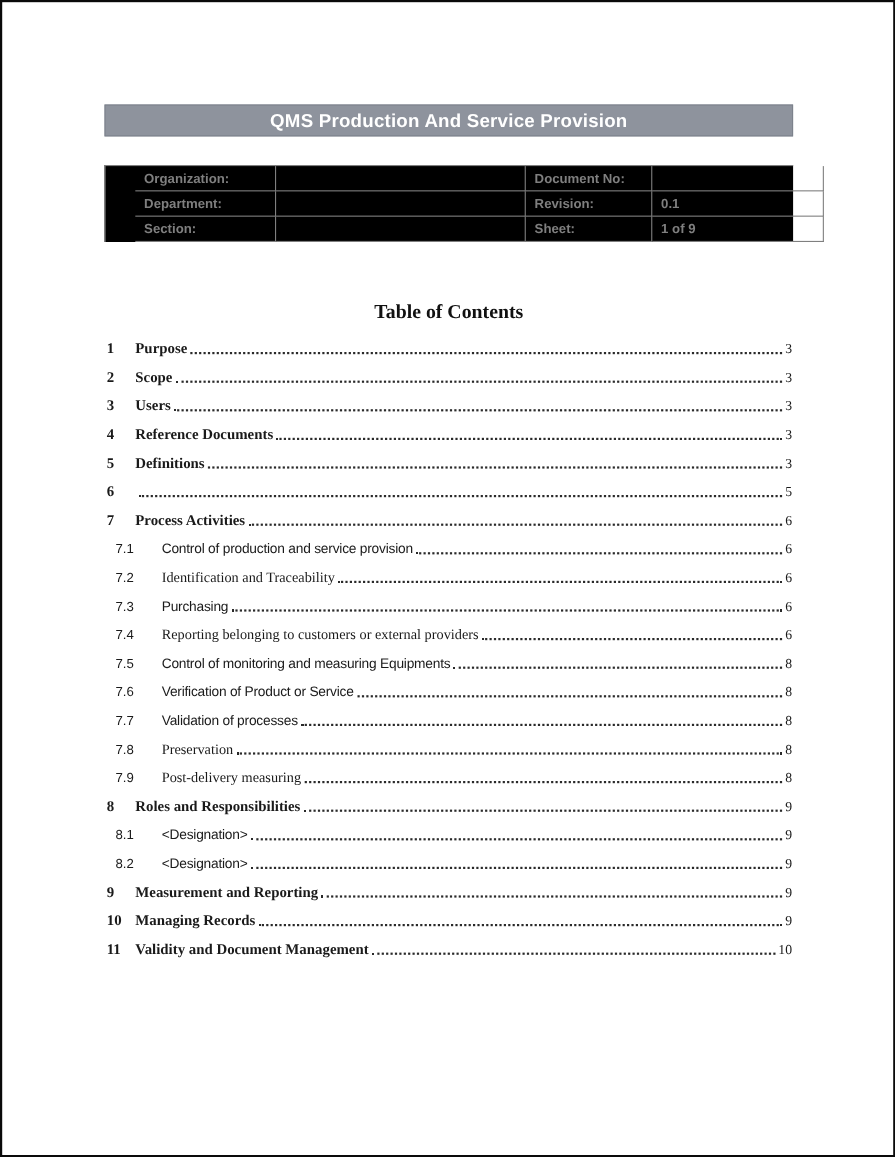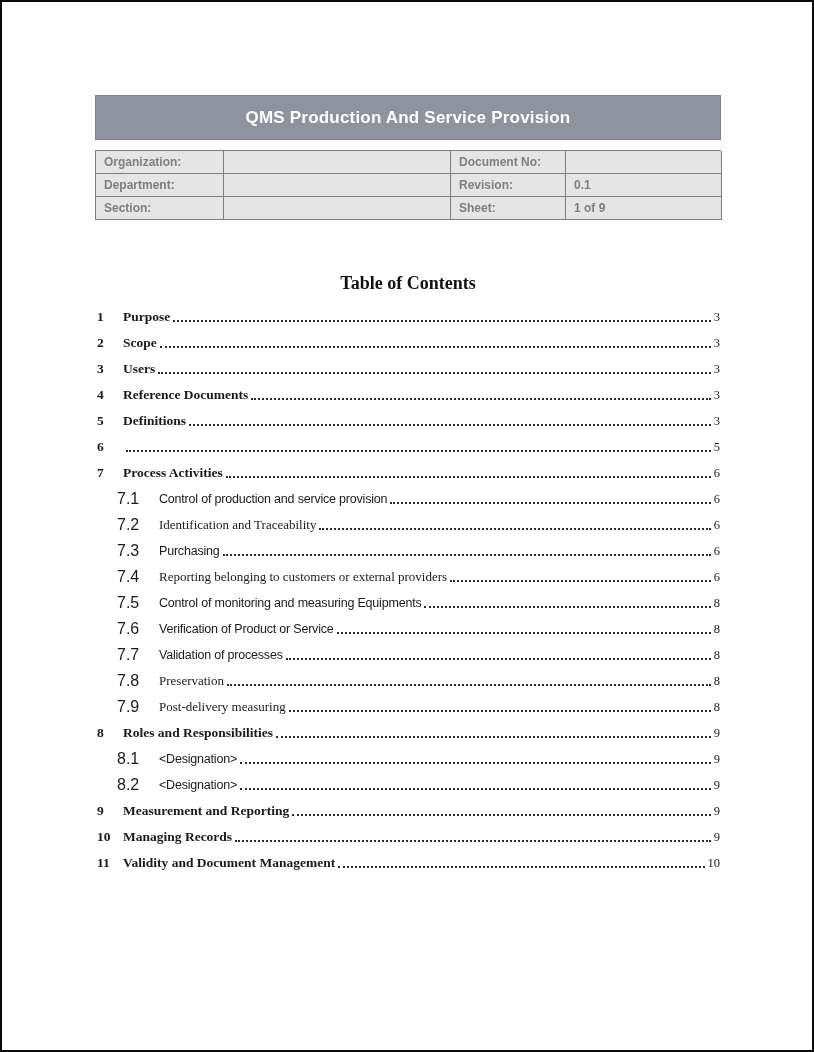--- a/index.html
+++ b/index.html
@@ -17,53 +17,53 @@
   .header-cell {
     display:flex; align-items:center; justify-content:center; box-sizing:border-box;
     color:#808080; font-weight:bold; font-size:13px;
   }
   .cell-logo   { width:129px; border-right:1px solid #7f7f7f; }
   .cell-company{ flex:1; font-size:14px; }
   .cell-normal { width:107px; border-left:1px solid #7f7f7f; font-weight:normal; color:#8a8a8a; }
 
   
   .banner {
-    position:absolute; left:93px; top:93px; width:626px; height:45px; box-sizing:border-box;
+    position:absolute; left:93px; top:93px; width:626px; height:29px; box-sizing:border-box;
     background:#8e939d; border:1px solid #7d828c;
     display:flex; align-items:center; justify-content:center;
     color:#ffffff; font-weight:bold; font-size:17px; letter-spacing:0.2px;
   }
 
   
   .info-table {
     position:absolute; left:93px; top:148px; width:626px; box-sizing:border-box;
     display:grid; grid-template-columns:128px 227px 115px 156px;
-    border-top:1px solid #7f7f7f; border-left:1px solid #7f7f7f; background:#e5e5e5;
+    border-top:1px solid #7f7f7f; border-left:1px solid #7f7f7f; background:#000000;padding-left:27px;
   }
   .info-cell {
     box-sizing:border-box; height:23px; line-height:22px; padding-left:8px;
     border-right:1px solid #7f7f7f; border-bottom:1px solid #7f7f7f;
     font-size:12px; font-weight:bold; color:#7f7f7f; white-space:nowrap; overflow:hidden;
   }
 
   
   .toc {
     position:absolute; left:93px; top:268px; width:626px;
     font-family:"Liberation Serif", serif; color:#1a1a1a;
   }
   .toc-title {
     text-align:center; font-weight:bold; font-size:18px; line-height:26px;
     margin:0 0 8px 0; color:#111;
   }
   .toc-row { display:flex; align-items:flex-end; height:26px; cursor:pointer; }
   .toc-row span { line-height:26px; white-space:nowrap; }
   .toc-num  { font-weight:bold; font-size:13.5px; }
   .level1 .toc-num { padding-left:2px; width:28px; box-sizing:border-box; }
-  .level2 .toc-num { margin-left:22px; width:42px; box-sizing:border-box;
-                     font-weight:normal; font-size:16px; font-family:"Liberation Sans", sans-serif; }
+  .level2 .toc-num { margin-left:10px; width:42px; box-sizing:border-box;
+                     font-weight:normal; font-size:12px; font-family:"Liberation Sans", sans-serif; }
   .toc-label { font-size:13.5px; font-weight:bold; }
   .level2 .toc-label { font-weight:normal; font-size:13px; }
   .level2.v-sans .toc-label { font-family:"Liberation Sans", sans-serif; font-size:12.5px; letter-spacing:-0.2px; }
   .toc-leader { flex:1; margin:0 3px 8px 3px; border-bottom:2px dotted #2a2a2a; min-width:10px; }
   .toc-page { font-size:12.5px; font-weight:normal; padding-right:1px; }
 </style>
 </head>
 <body>
 
 <div class="page">

